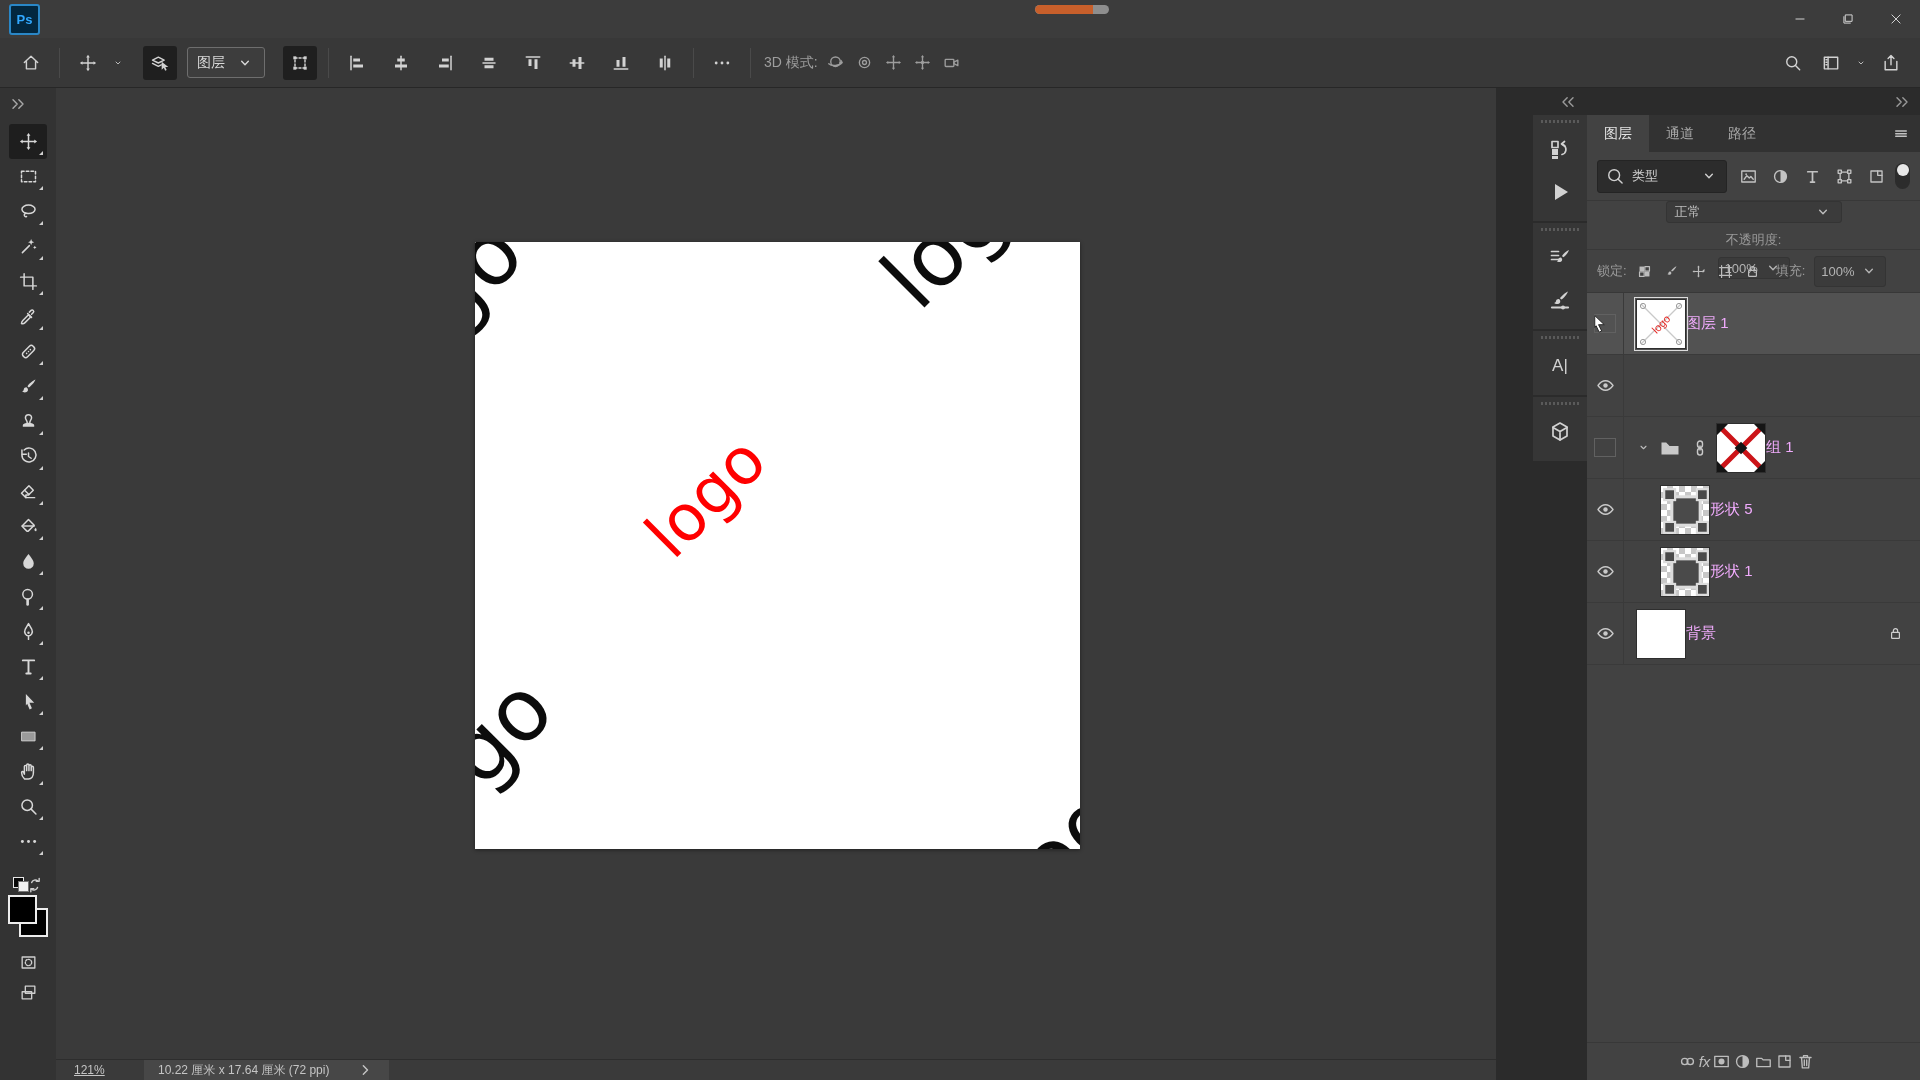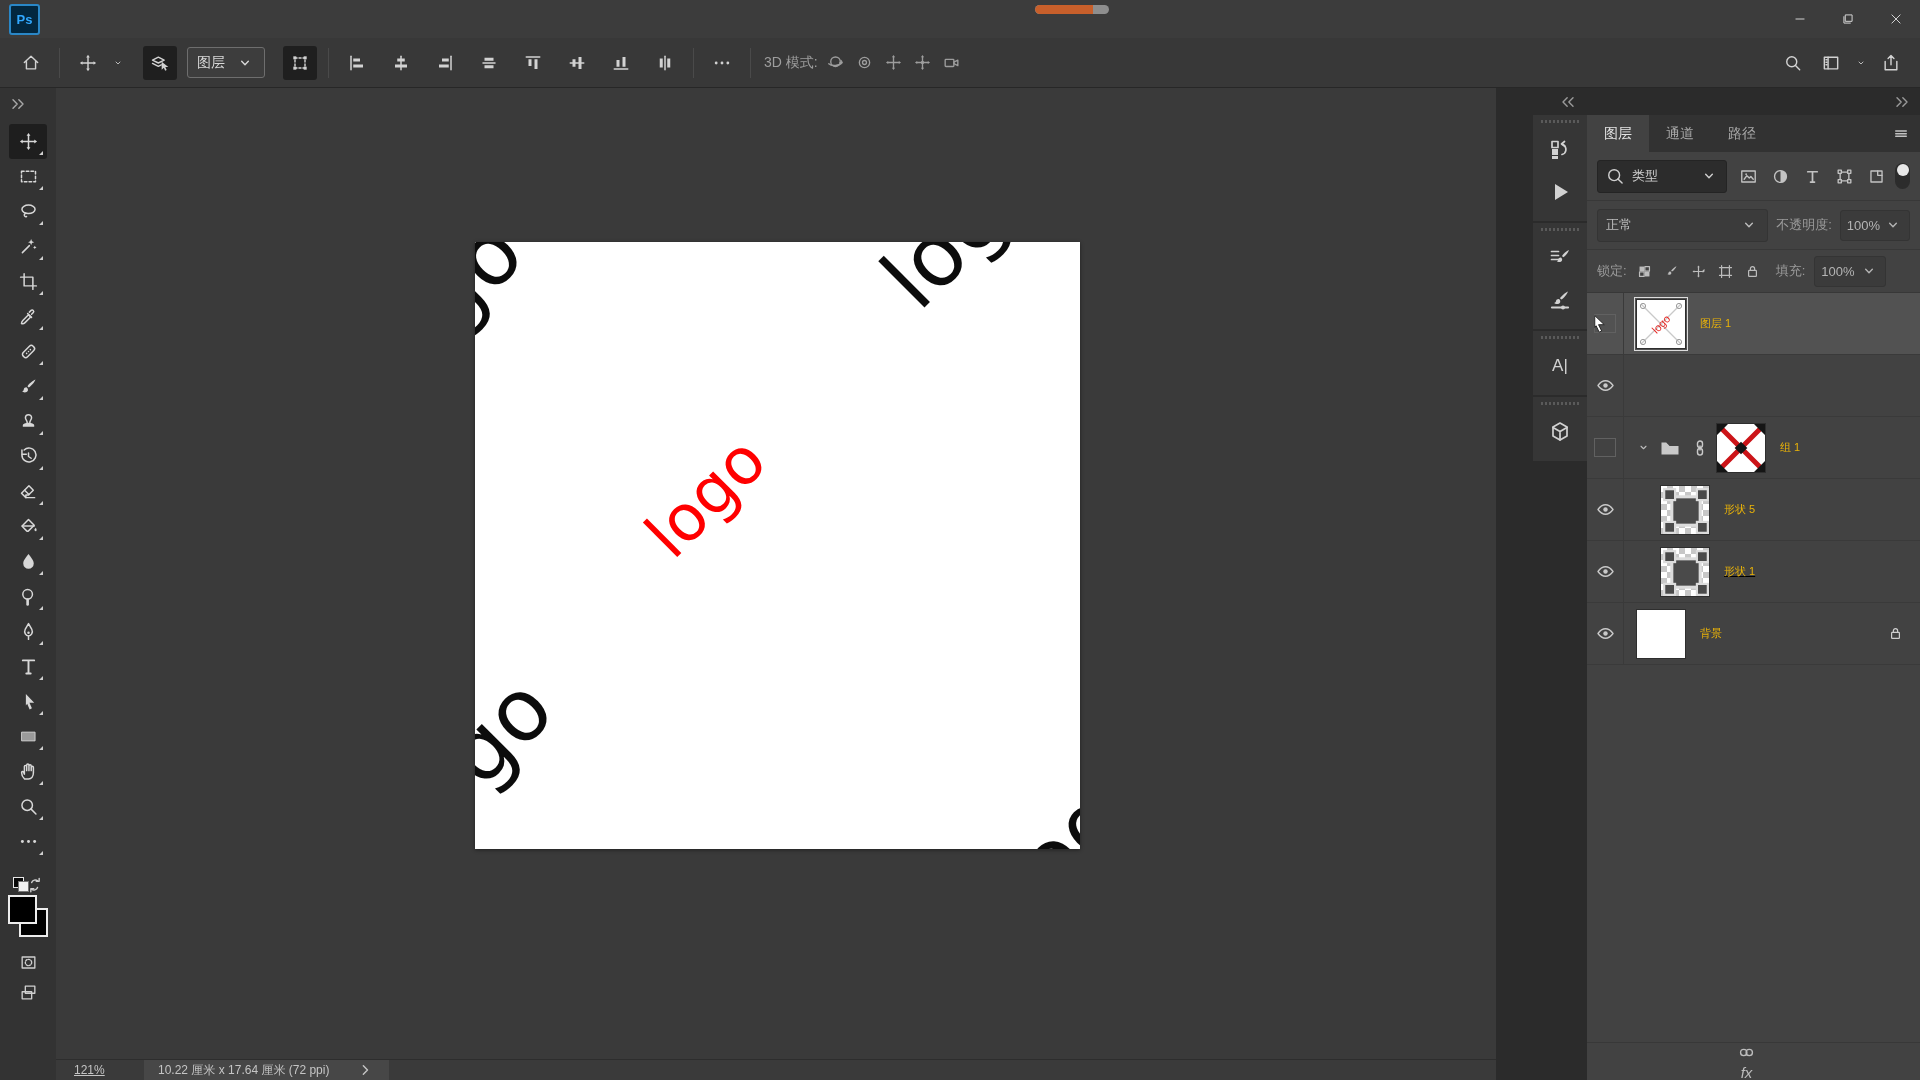--- a/index.html
+++ b/index.html
@@ -85,21 +85,21 @@
   .panel-tabs{height:37px;background:#323232;display:flex;color:#a8a8a8;font-size:14px;}
   .panel-tab{padding:0 17px;display:flex;align-items:center;}
   .panel-tab.active{background:#424242;color:#e3e3e3;}
   .panel-menu{margin-left:auto;margin-right:10px;align-self:center;color:#c2c2c2;}
   .filter-row{height:48px;display:flex;align-items:center;padding:0 10px;border-bottom:1px solid #383838;}
   .search-select{display:flex;align-items:center;gap:7px;width:114px;height:31px;background:#2c2c2c;
     border:1px solid #242424;border-radius:3px;padding:0 7px;color:#d0d0d0;font-size:13px;}
   .filter-icons{display:flex;align-items:center;gap:13px;margin-left:12px;color:#c3c3c3;}
   .kind-toggle{width:15px;height:26px;border-radius:8px;background:#2c2c2c;position:relative;}
   .kind-toggle::before{content:'';position:absolute;left:1.5px;top:1px;width:12px;height:12px;border-radius:50%;background:#e8e8e8;}
-  .blend-row{height:48px;display:flex;align-items:center;padding:0 10px;gap:8px;border-bottom:1px solid #383838;}
+  .blend-row{height:48px;display:flex;align-items:center;padding:0 10px;gap:8px;border-bottom:1px solid #383838;flex-direction:column;}
   .blend-select{width:158px;height:31px;background:#3b3b3b;border:1px solid #343434;border-radius:3px;
     display:flex;align-items:center;justify-content:space-between;padding:0 8px;color:#bdbdbd;font-size:13px;}
   .p-label{color:#9a9a9a;font-size:13px;white-space:nowrap;}
   .val-select{width:58px;height:29px;background:#3b3b3b;border:1px solid #343434;border-radius:3px;
     display:flex;align-items:center;justify-content:space-between;padding:0 6px;color:#b4b4b4;font-size:13px;}
   .lock-row{height:42px;display:flex;align-items:center;padding:0 10px;gap:9px;border-bottom:1px solid #383838;}
   .lock-icons{display:flex;align-items:center;gap:10px;color:#bdbdbd;}
 
   .layer-list{flex:1;overflow:hidden;}
   .layer-row{height:61px;display:flex;align-items:center;border-bottom:1px solid #3a3a3a;position:relative;}
@@ -107,29 +107,29 @@
   .eye-cell{width:36px;height:100%;border-right:1px solid #3a3a3a;display:flex;align-items:center;justify-content:center;
     color:#c9c9c9;flex:none;position:relative;}
   .eye-empty{width:20px;height:17px;border:1px solid #616161;}
   .row-body{display:flex;align-items:center;flex:1;height:100%;padding-left:12px;}
   .thumb{width:48px;height:48px;border:1px solid #2e2e2e;background:#fff;position:relative;flex:none;}
   .thumb svg{width:100%;height:100%;display:block;}
   .thumb.sel{outline:1px solid #dcdcdc;outline-offset:1px;}
   .thumb.checker-blob,.thumb.checker-shape{background:#fff repeating-conic-gradient(#c7c7c7 0% 25%,#ffffff 0% 50%);background-size:12px 12px;}
   .blob{position:absolute;left:11px;top:14px;width:26px;height:20px;background:radial-gradient(ellipse at center,#ffffff 45%,rgba(255,255,255,0) 75%);}
   .badge{position:absolute;right:-1px;bottom:-1px;width:21px;height:21px;}
-  .layer-name{margin-left:14px;font-size:11px;color:#eab308;white-space:nowrap;}
+  .layer-name{font-size:15px;color:#f0abfc;white-space:nowrap;}
   .grp-chevron{color:#bdbdbd;margin-right:7px;}
   .grp-folder{color:#c9c9c9;margin-right:8px;}
   .grp-chain{color:#c9c9c9;margin-right:6px;}
   .row-lock{margin-left:auto;margin-right:16px;color:#cfcfcf;}
   .cursor-pointer{position:absolute;left:3px;top:21px;z-index:5;}
 
-  .panel-bottom{height:37px;border-top:1px solid #383838;display:flex;align-items:center;justify-content:space-between;
-    gap:2px;padding-right:14px;color:#bdbdbd;flex-direction:column;}
+  .panel-bottom{height:37px;border-top:1px solid #383838;display:flex;align-items:center;justify-content:center;
+    gap:2px;padding-right:14px;color:#bdbdbd;}
   .panel-bottom .fx-txt{font-size:15px;font-style:italic;color:#bdbdbd;}
 </style>
 </head>
 <body>
 
 <div class="app">
 
   <div class="titlebar">
     <div class="ps-logo">Ps</div>
     <div class="progress">
@@ -828,21 +828,21 @@
               </div>
               <div class="layer-row">
                 <div class="eye-cell">
                   <span class="icon">
                     <svg width="19" height="19" viewBox="0 0 24 24" fill="none" stroke="currentColor" stroke-width="1.7" stroke-linecap="round" stroke-linejoin="round">
                       <path d="M2.5 12C5.5 7.8 9 6 12 6s6.5 1.8 9.5 6c-3 4.2-6.5 6-9.5 6s-6.5-1.8-9.5-6z"></path>
                       <circle cx="12" cy="12" r="2.8" fill="currentColor" stroke="none"></circle>
                     </svg>
                   </span>
                 </div>
-                <div class="row-body" style="padding-left: 36px; text-decoration: underline;">
+                <div class="row-body" style="padding-left: 36px;">
                   <div class="thumb checker-shape">
                     <svg class="badge" viewBox="0 0 22 22">
                       <rect x="4.5" y="4.5" width="13" height="13" fill="#4a4a4a" stroke="#dcdcdc" stroke-width="1.4"></rect>
                       <rect x="1" y="1" width="5" height="5" fill="#4a4a4a" stroke="#dcdcdc"></rect>
                       <rect x="16" y="1" width="5" height="5" fill="#4a4a4a" stroke="#dcdcdc"></rect>
                       <rect x="1" y="16" width="5" height="5" fill="#4a4a4a" stroke="#dcdcdc"></rect>
                       <rect x="16" y="16" width="5" height="5" fill="#4a4a4a" stroke="#dcdcdc"></rect>
                     </svg>
                   </div>
                   <span class="layer-name">形状 1</span>

